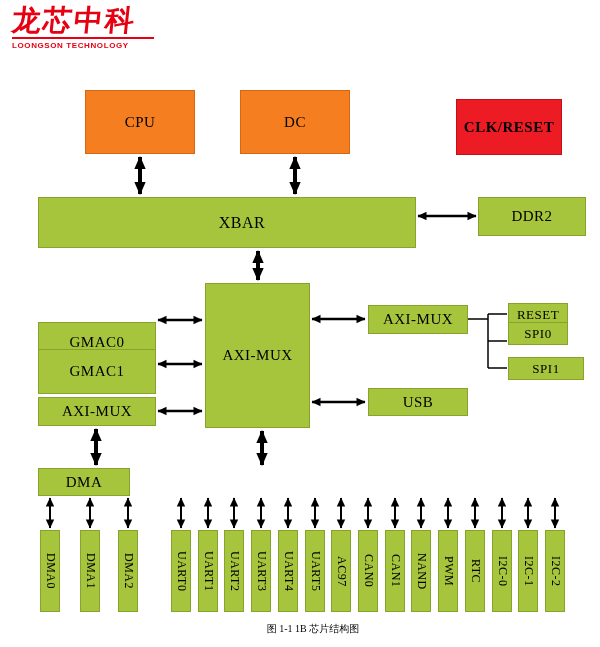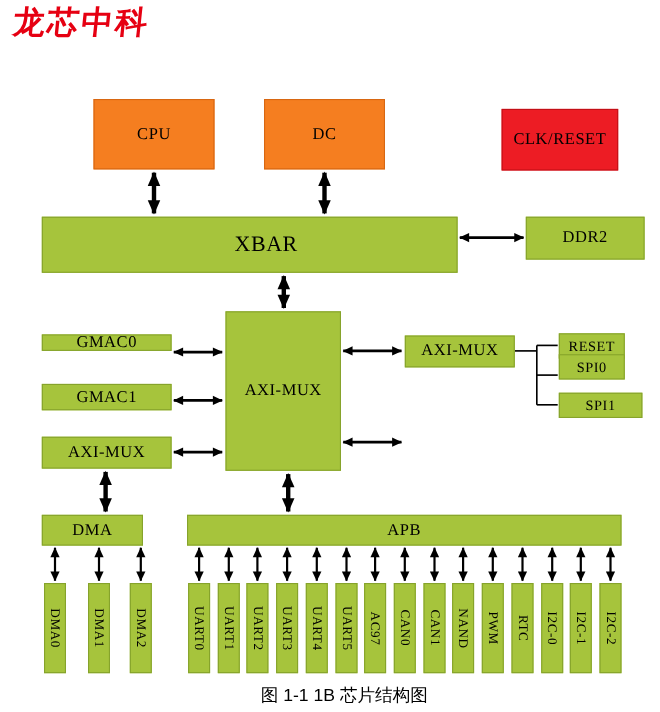--- a/index.html
+++ b/index.html
@@ -8,22 +8,22 @@
     font-family:"Liberation Serif", serif; overflow:hidden;
   }
   .wires { position:absolute; left:0; top:0; width:600px; height:647px; }
   .box {
     position:absolute; display:flex; align-items:center; justify-content:center;
     font-size:15px; color:#000; letter-spacing:0.5px; box-sizing:border-box;
     text-align:center;
   }
   .green  { background:#a6c43c; border:1px solid #86a32b; }
   .orange { background:#f57e20; border:1px solid #d86712; }
-  .red    { background:#ed1c24; border:1px solid #c30f16; }
-  .big-label { font-size:20px;padding-left:30px; }
+  .red    { background:#ed1c24; border:1px solid #c30f16;font-weight:bold; }
+  .big-label { font-size:16px;padding-left:30px; }
   .small-label { font-size:13px; }
   .pbox {
     position:absolute; top:530px; width:20px; height:82px;
     background:#a6c43c; border:1px solid #86a32b; box-sizing:border-box;
     display:flex; align-items:center; justify-content:center;
   }
   .vtext {
     writing-mode:vertical-rl; white-space:nowrap; font-size:12px; color:#000;
     font-family:"Liberation Serif", serif; letter-spacing:0.5px;
   }
@@ -32,21 +32,21 @@
     font-family:"DejaVu Sans", sans-serif; font-weight:bold; font-size:29px;
     line-height:1.05; color:#e60012; letter-spacing:2px; transform:skewX(-6deg);
   }
   .logo-en {
     margin-top:2px; padding-top:2px; border-top:2px solid #e60012;
     font-family:"Liberation Sans", sans-serif; font-weight:bold; font-size:8px;
     color:#e60012; letter-spacing:0.6px; width:142px;
   }
   .caption {
     position:absolute; left:50%; top:622px; transform:translateX(-50%);
-    font-family:Liberation Sans, sans-serif; font-size:16px; color:#000;
+    font-family:Liberation Serif, serif; font-size:10px; color:#000;
     white-space:nowrap;
     padding-left:26px;
   }
 </style>
 </head>
 <body>
 
 <div class="stage">
 
   <svg class="wires" width="600" height="647" viewBox="0 0 600 647" xmlns="http://www.w3.org/2000/svg">
@@ -94,40 +94,41 @@
     <line x1="421" y1="498" x2="421" y2="528" stroke="#000" stroke-width="2" marker-start="url(#ah)" marker-end="url(#ah)"></line>
     <line x1="448" y1="498" x2="448" y2="528" stroke="#000" stroke-width="2" marker-start="url(#ah)" marker-end="url(#ah)"></line>
     <line x1="475" y1="498" x2="475" y2="528" stroke="#000" stroke-width="2" marker-start="url(#ah)" marker-end="url(#ah)"></line>
     <line x1="502" y1="498" x2="502" y2="528" stroke="#000" stroke-width="2" marker-start="url(#ah)" marker-end="url(#ah)"></line>
     <line x1="528" y1="498" x2="528" y2="528" stroke="#000" stroke-width="2" marker-start="url(#ah)" marker-end="url(#ah)"></line>
     <line x1="555" y1="498" x2="555" y2="528" stroke="#000" stroke-width="2" marker-start="url(#ah)" marker-end="url(#ah)"></line>
   </svg>
 
   <div class="logo">
     <div class="logo-cn">龙芯中科</div>
+    <div class="logo-en">LOONGSON TECHNOLOGY</div>
   </div>
 
   <div class="box orange" style="left:85px;top:90px;width:110px;height:64px">CPU</div>
   <div class="box orange" style="left:240px;top:90px;width:110px;height:64px">DC</div>
   <div class="box red" style="left:456px;top:99px;width:106px;height:56px">CLK/RESET</div>
 
   <div class="box green big-label" style="left:38px;top:197px;width:378px;height:51px">XBAR</div>
   <div class="box green" style="left:478px;top:197px;width:108px;height:39px">DDR2</div>
 
-  <div class="box green" style="left:38px;top:304px;width:118px;height:15px">GMAC0</div>
-  <div class="box green" style="left:38px;top:349px;width:118px;height:24px">GMAC1</div>
+  <div class="box green" style="left:38px;top:322px;width:118px;height:41px">GMAC0</div>
+  <div class="box green" style="left:38px;top:349px;width:118px;height:45px">GMAC1</div>
   <div class="box green" style="left:38px;top:397px;width:118px;height:29px">AXI-MUX</div>
   <div class="box green" style="left:205px;top:283px;width:105px;height:145px">AXI-MUX</div>
   <div class="box green" style="left:368px;top:305px;width:100px;height:29px">AXI-MUX</div>
+  <div class="box green" style="left:368px;top:388px;width:100px;height:28px">USB</div>
   <div class="box green small-label" style="left:508px;top:303px;width:60px;height:23px">RESET</div>
   <div class="box green small-label" style="left:508px;top:322px;width:60px;height:23px">SPI0</div>
   <div class="box green small-label" style="left:508px;top:357px;width:76px;height:23px">SPI1</div>
 
   <div class="box green" style="left:38px;top:468px;width:92px;height:28px">DMA</div>
-  <div class="box green" style="left:170px;top:468px;width:395px;height:28px">APB</div>
 
   <div class="pbox" style="left:40px">
       <span class="vtext">DMA0</span>
     </div>
   <div class="pbox" style="left:80px">
       <span class="vtext">DMA1</span>
     </div>
   <div class="pbox" style="left:118px">
       <span class="vtext">DMA2</span>
     </div>

